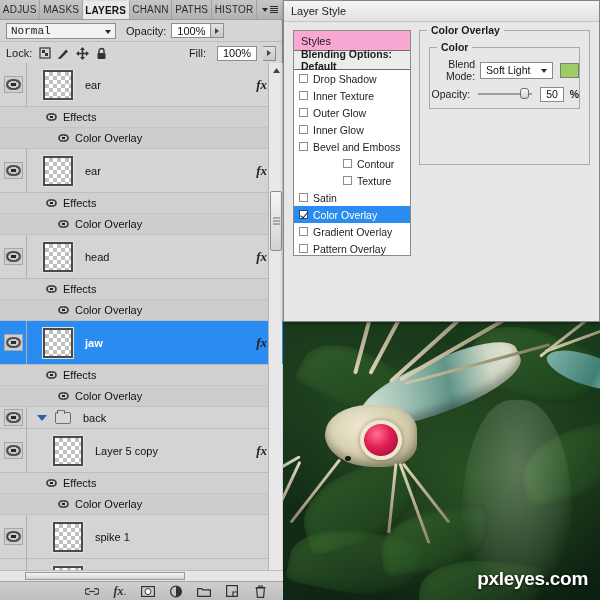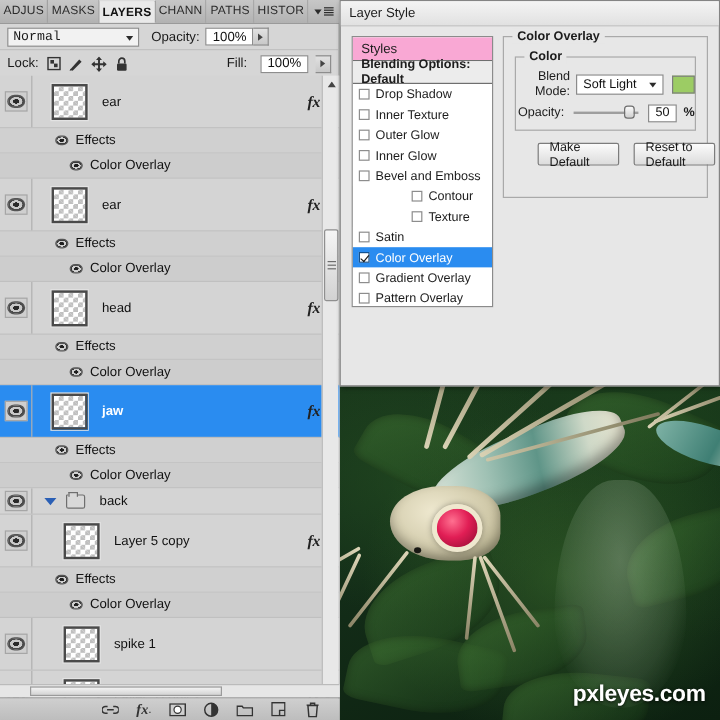--- a/index.html
+++ b/index.html
@@ -683,20 +683,16 @@
           <div class="frow" style="margin:6px 0 0 0;">
             <span class="flab" style="width:68px;">Opacity:</span>
             <div class="slider-track">
               <span class="slider-knob" style="left:42px;"></span>
             </div>
             <div class="opbox">50</div>
             <span class="flab" style="margin-left:6px;font-weight:bold;">%</span>
           </div>
         </div>
 
-        <div style="position:absolute;left:28px;top:88px;display:flex;gap:12px;">
-          <div class="btn">Make Default</div>
-          <div class="btn">Reset to Default</div>
-        </div>
       </div>
     </div>
   </div>
 </div>
 
 </body></html>

